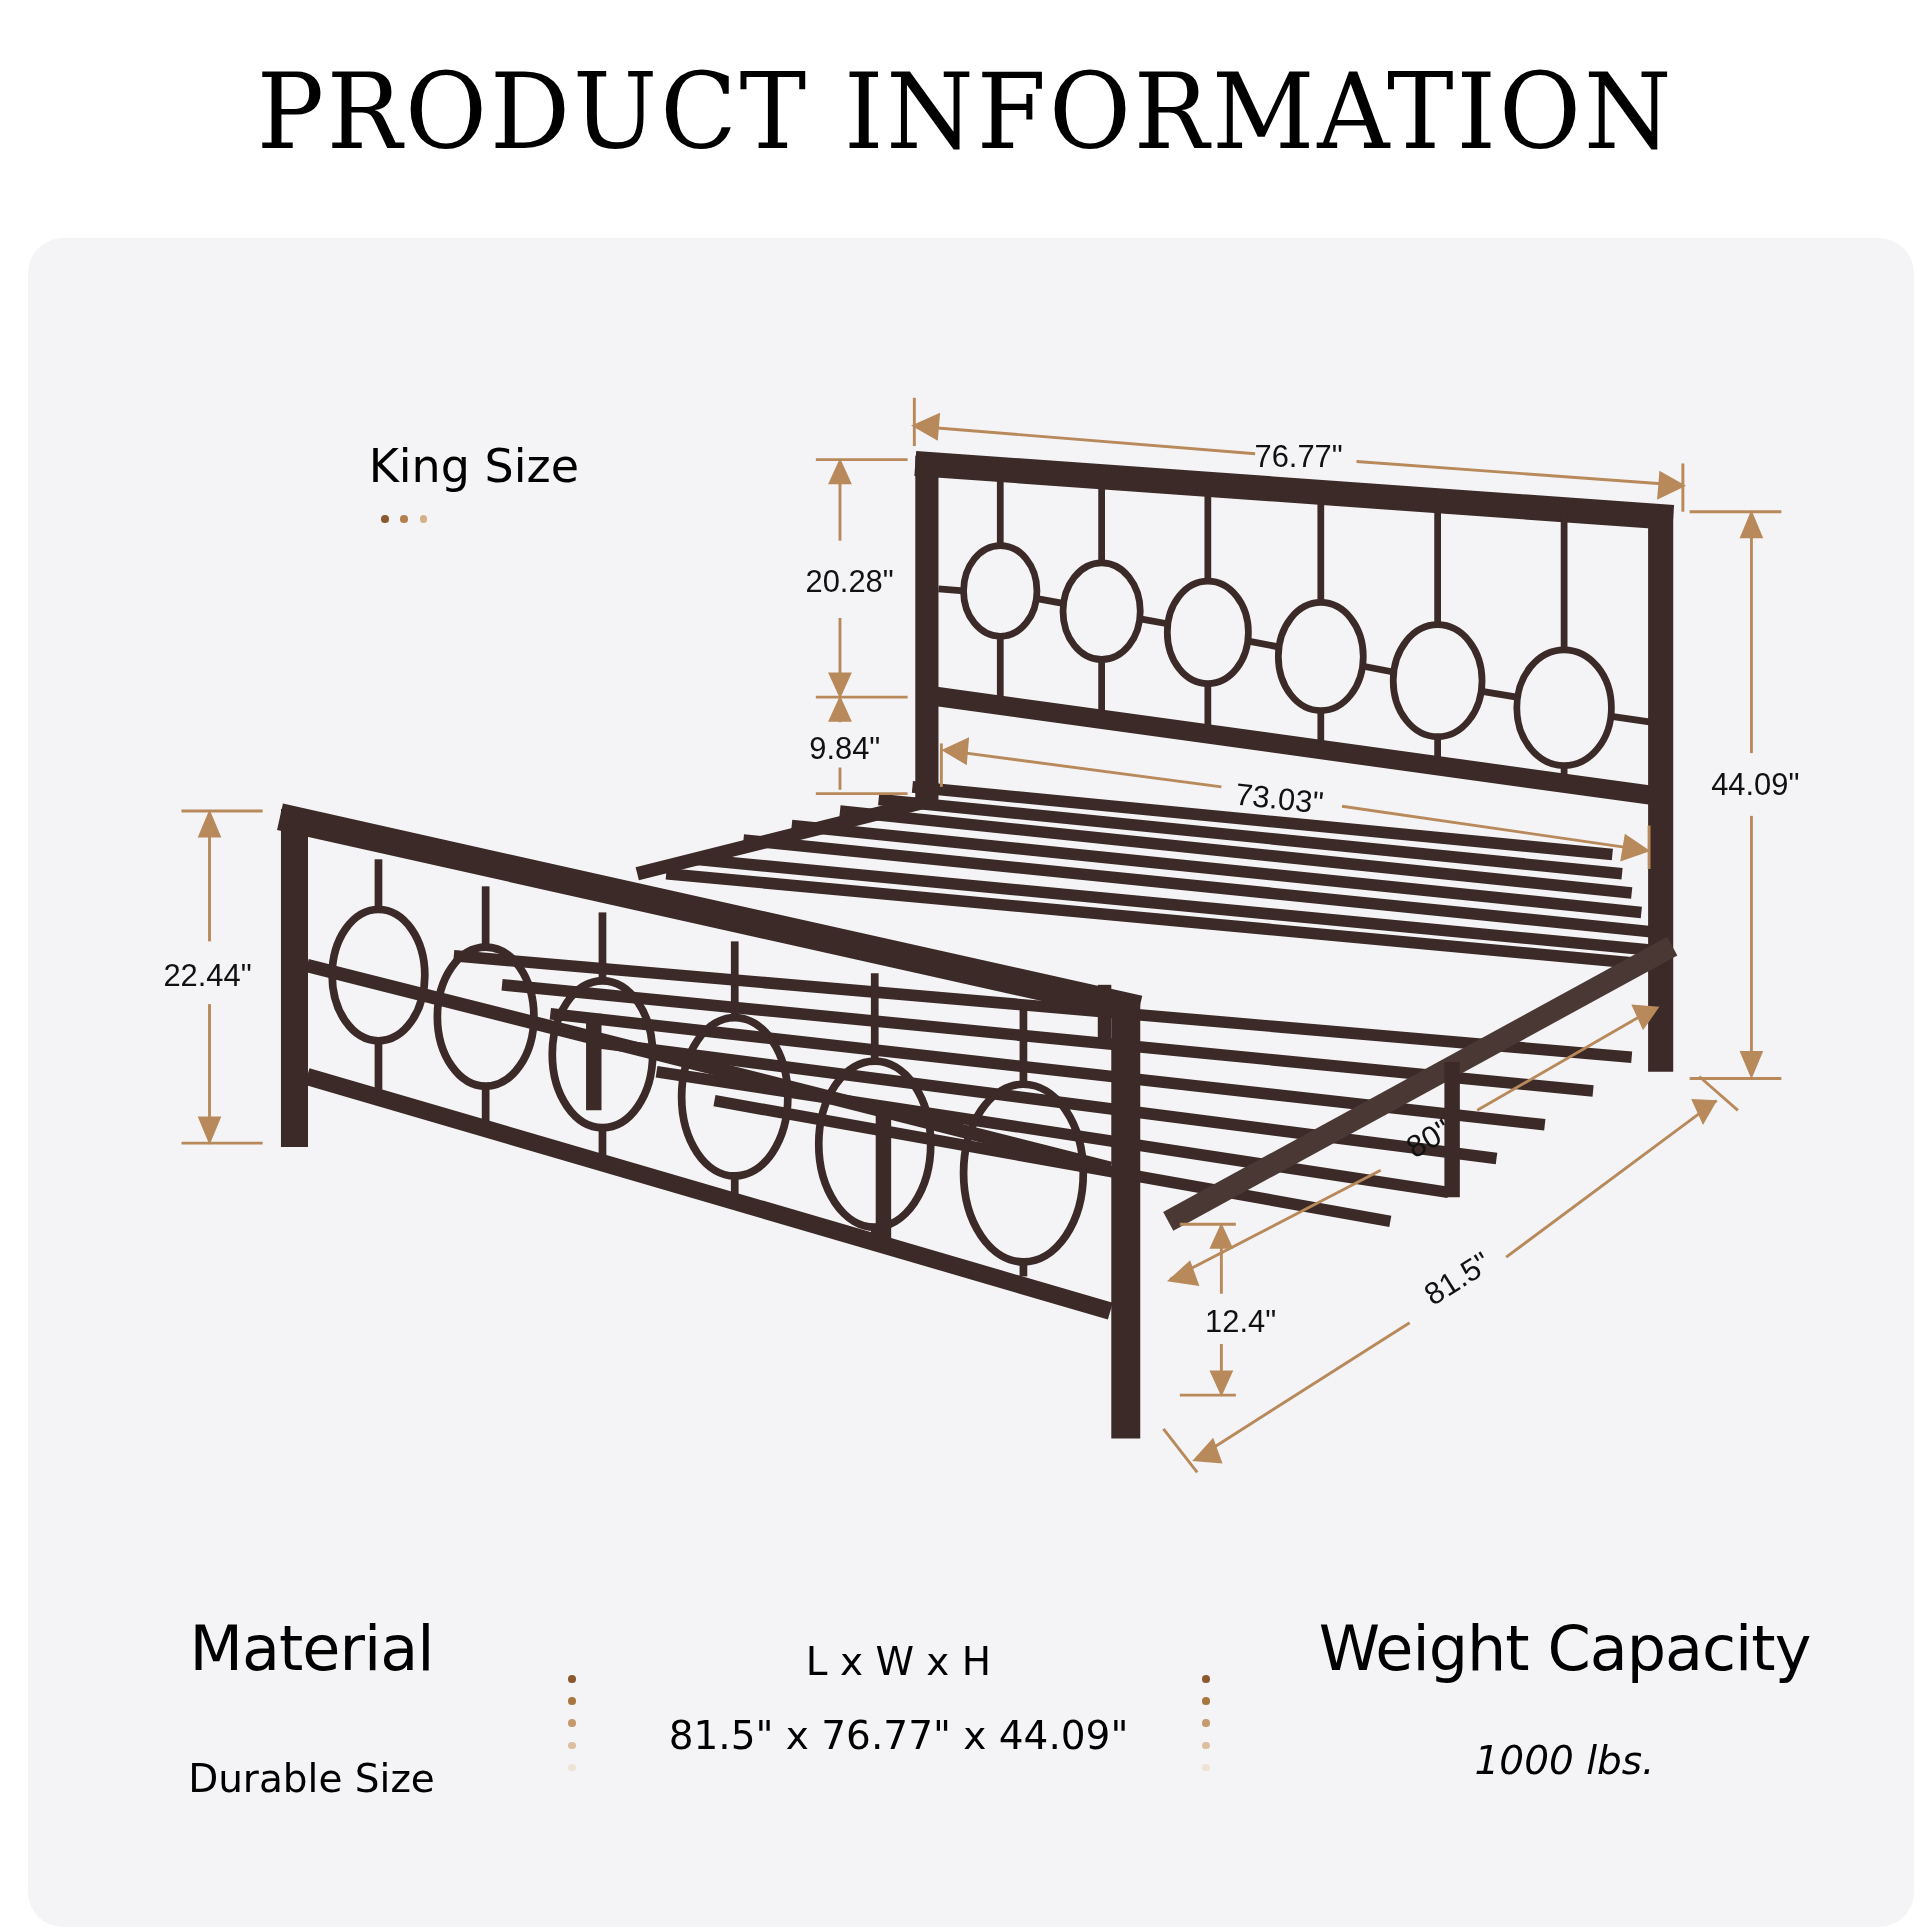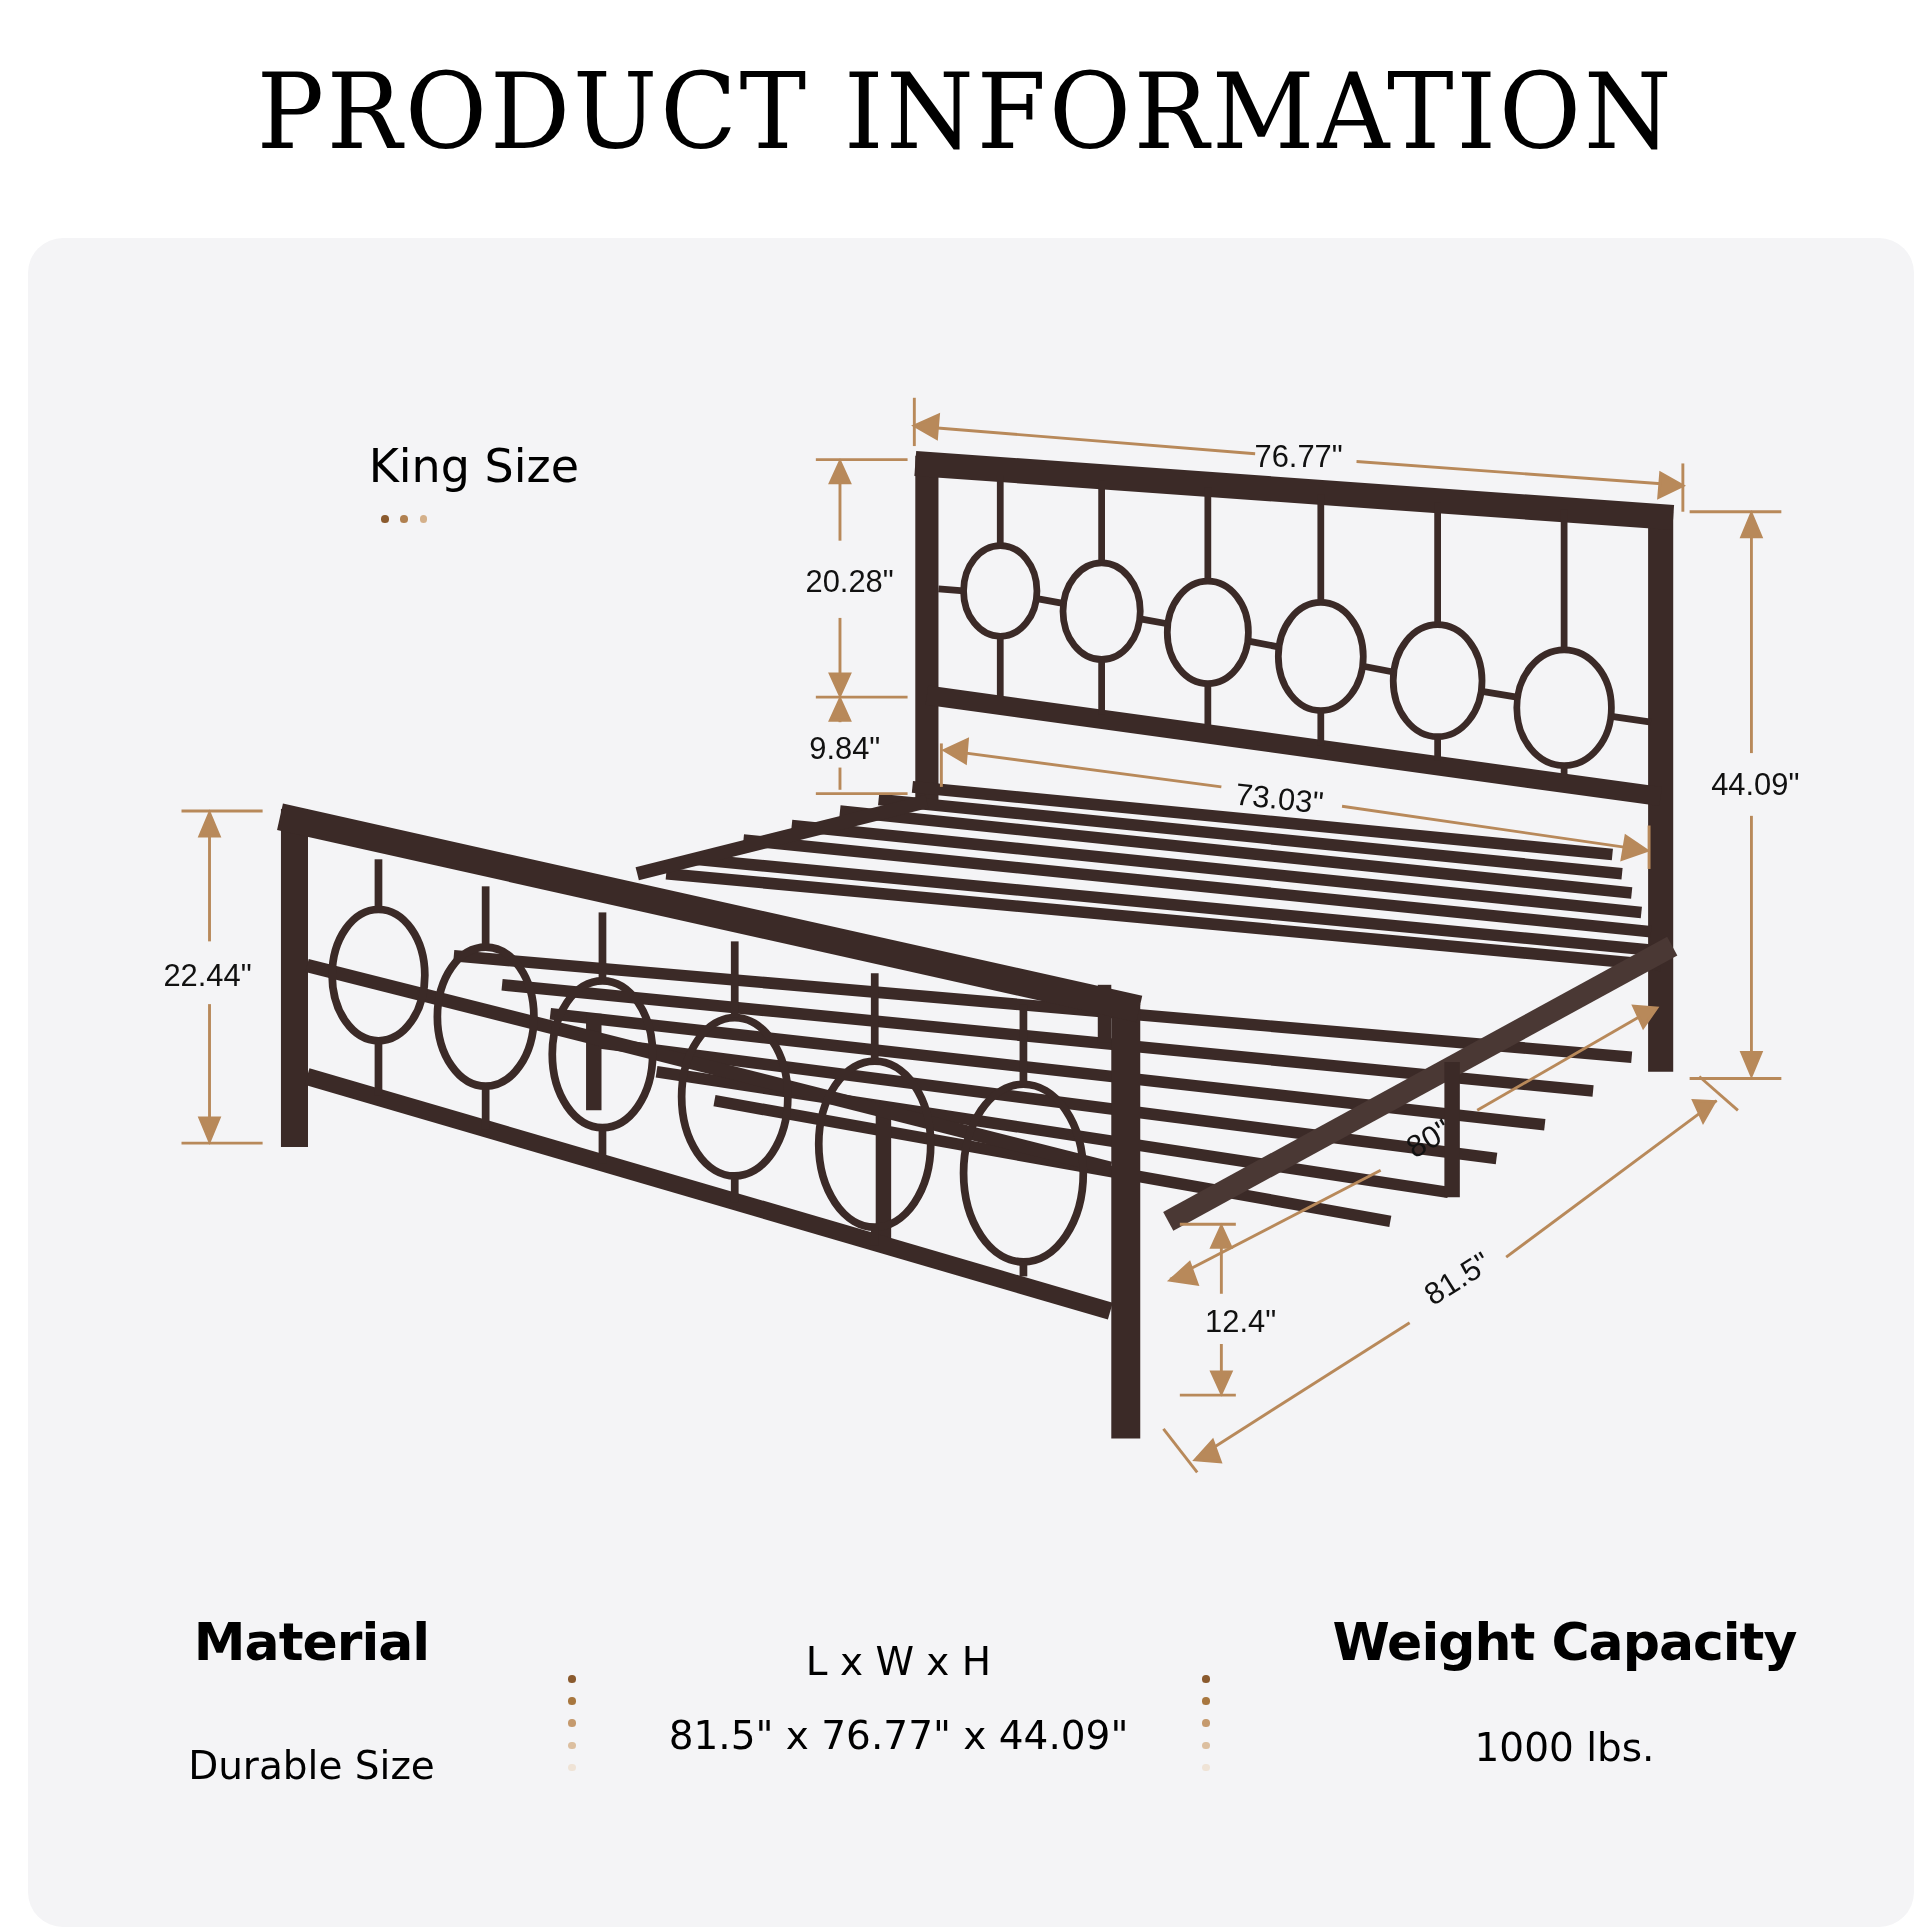--- a/index.html
+++ b/index.html
@@ -5,21 +5,21 @@
   html,body{margin:0;padding:0;background:#fff;}
   body{width:1931px;height:1931px;position:relative;overflow:hidden;font-family:"DejaVu Sans",sans-serif;color:#000;}
   .title{position:absolute;left:0;top:53px;width:1931px;text-align:center;font-family:"DejaVu Serif",serif;font-size:100px;letter-spacing:2.9px;font-weight:normal;transform:scaleY(1.05);}
   .panel{position:absolute;left:28px;top:238px;width:1886px;height:1689px;background:#f4f4f6;border-radius:35px;}
   .king{position:absolute;left:241px;top:439px;width:338px;text-align:right;font-size:46px;font-weight:500;}
   .dots{position:absolute;left:381px;top:515px;display:flex;gap:11.6px;}
   .dot{width:7.7px;height:7.7px;border-radius:50%;}
   .diagram{position:absolute;left:0;top:0;}
   .dim-label{font-family:"Liberation Sans",sans-serif;font-size:32px;fill:#111;}
   .stat{position:absolute;top:1612px;text-align:center;}
-  .stat-h{font-family:"DejaVu Sans",sans-serif;font-weight:bold;font-size:52px;letter-spacing:-1px;}
+  .stat-h{font-family:"DejaVu Sans",sans-serif;font-weight:normal;font-size:62px;letter-spacing:-1px;}
   .stat-v{font-size:39px;margin-top:46px;line-height:60px;}
   .vdots{position:absolute;top:1675px;display:flex;flex-direction:column;gap:14.5px;}
   .vdots .dot{width:7.7px;height:7.7px;}
 </style>
 </head>
 <body>
 
 <div class="title">PRODUCT INFORMATION</div>
 
 <div class="panel"></div>
@@ -221,15 +221,15 @@
 <div class="vdots" style="left:1202px;">
   <span class="dot" style="background:#8a5a2e"></span>
   <span class="dot" style="background:#a8773f"></span>
   <span class="dot" style="background:#c59a6e"></span>
   <span class="dot" style="background:#dcbfa0"></span>
   <span class="dot" style="background:#efe3d6"></span>
 </div>
 
 <div class="stat" style="left:1265px;width:599px;">
   <div class="stat-h">Weight Capacity</div>
-  <div class="stat-v" style="">1000 lbs.</div>
+  <div class="stat-v" style="font-style:italic;">1000 lbs.</div>
 </div>
 
 
 </body></html>

